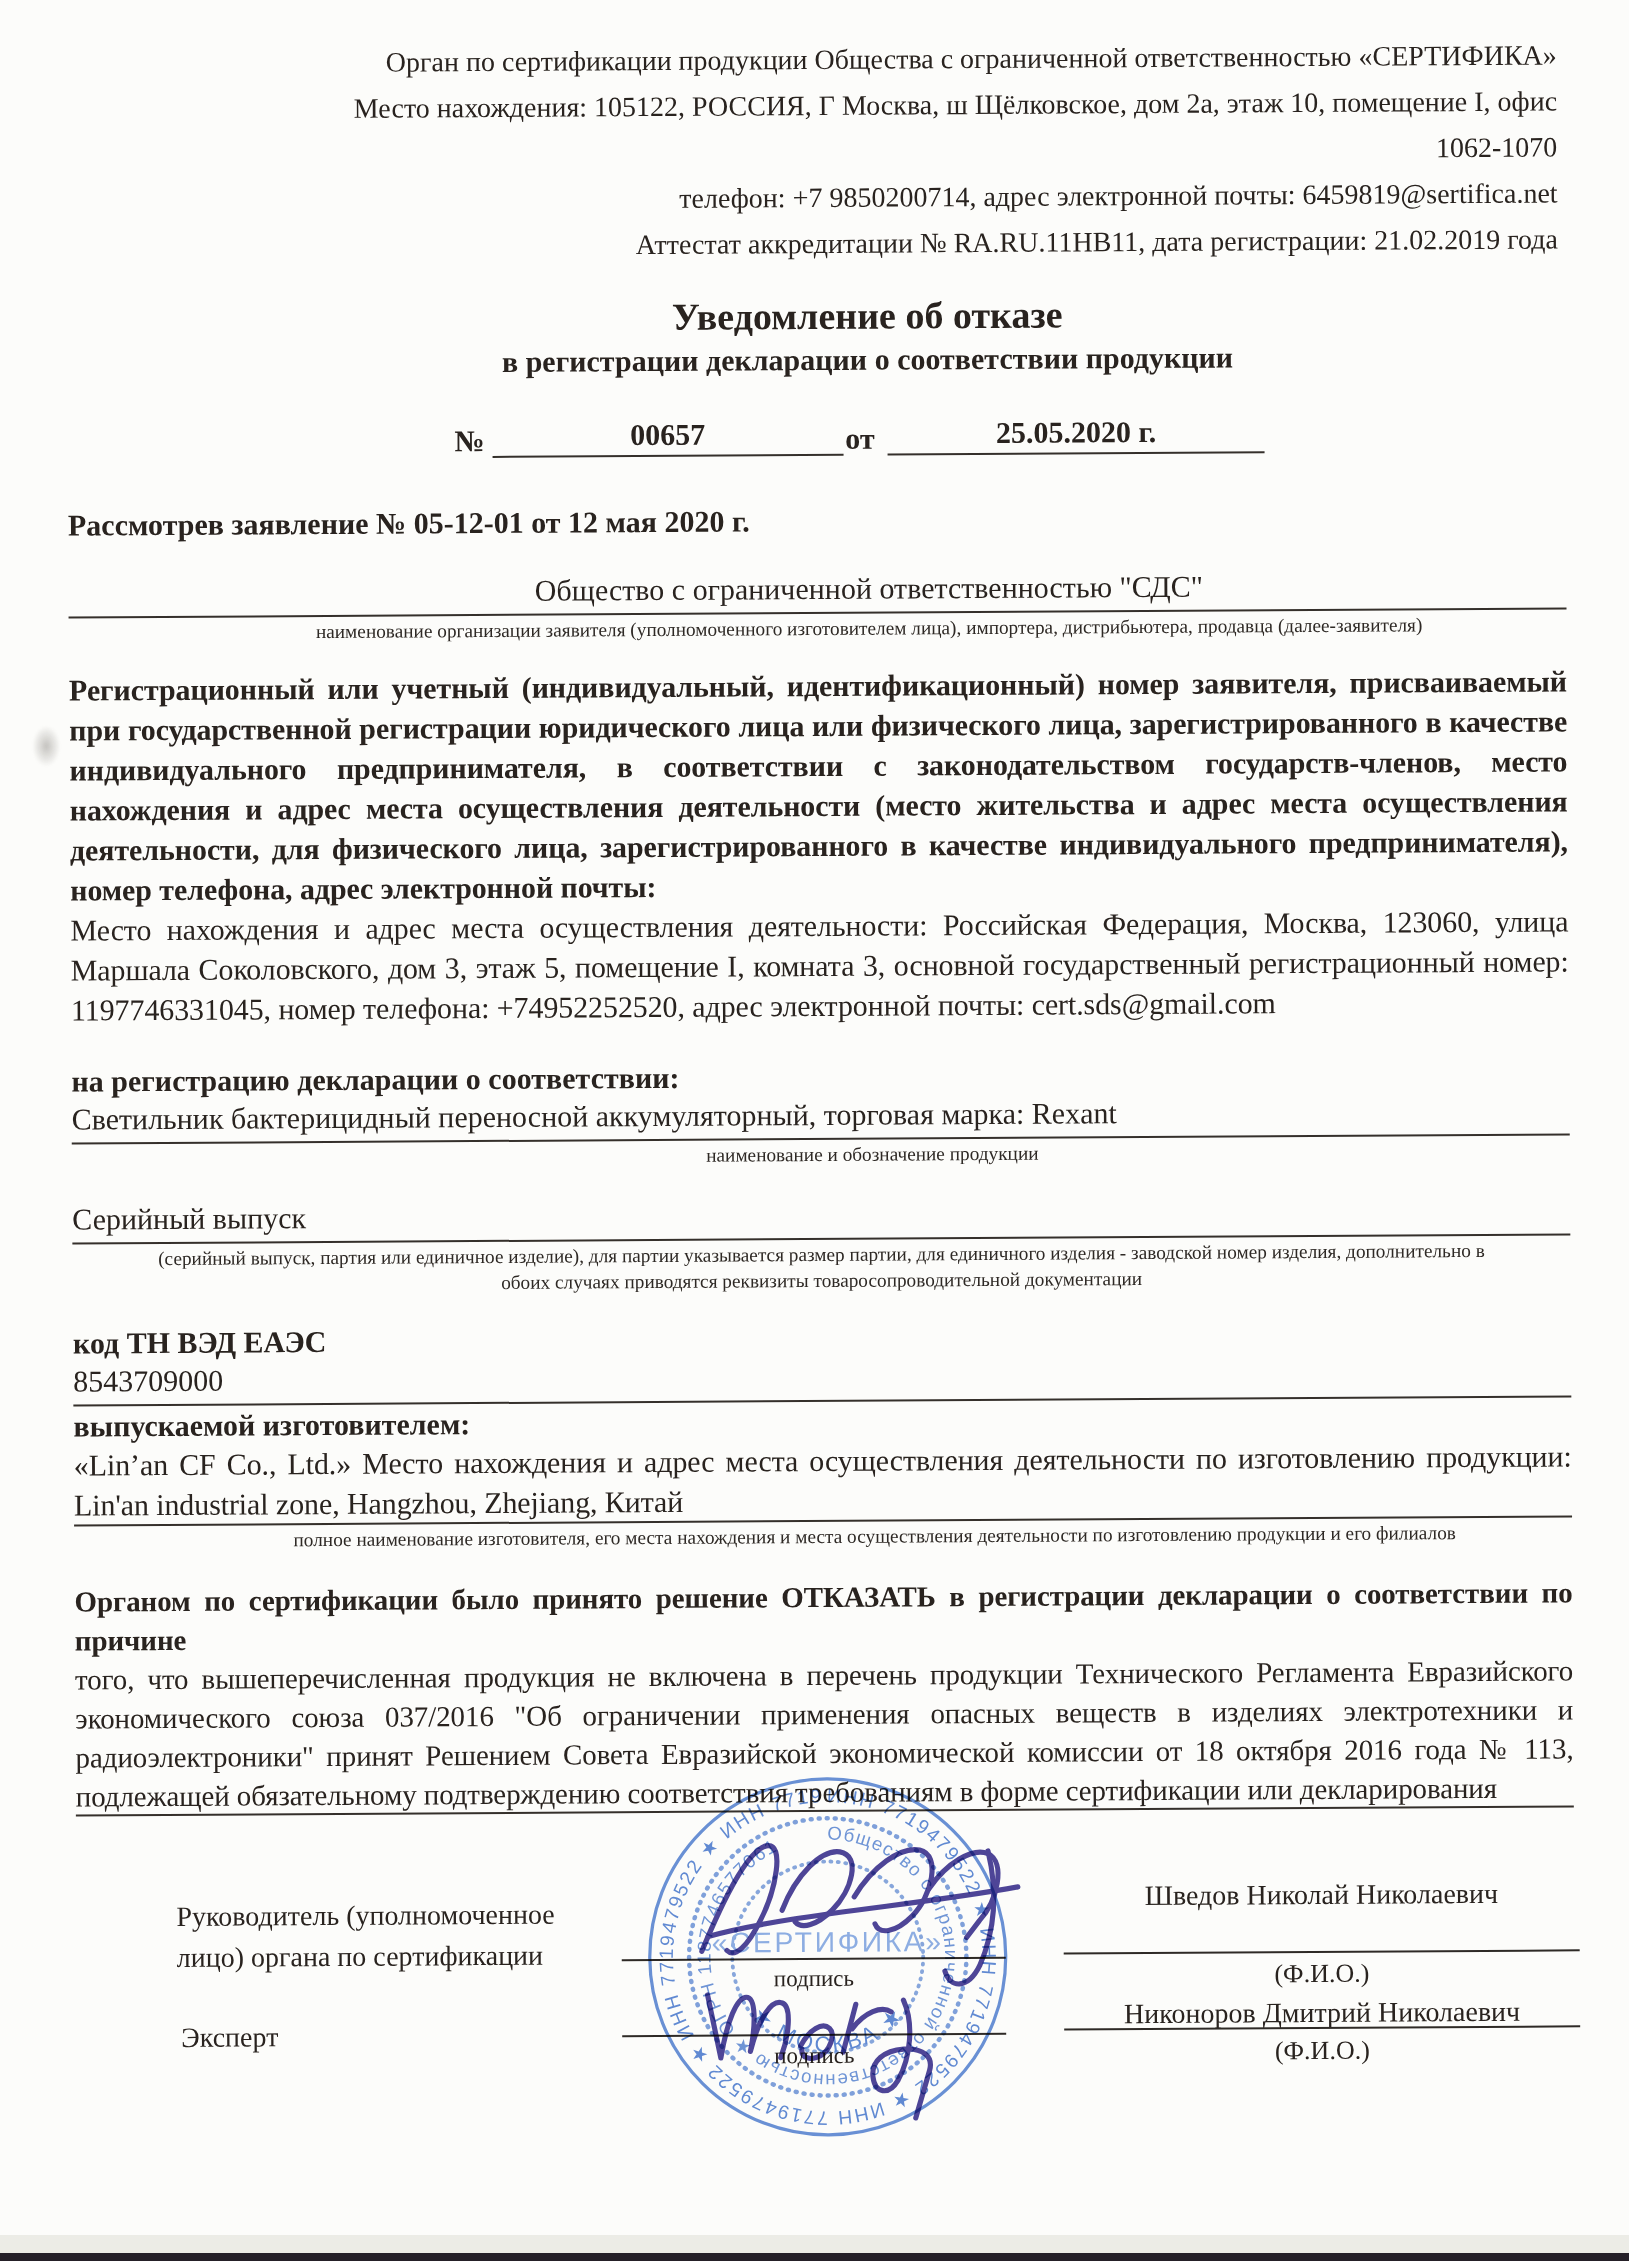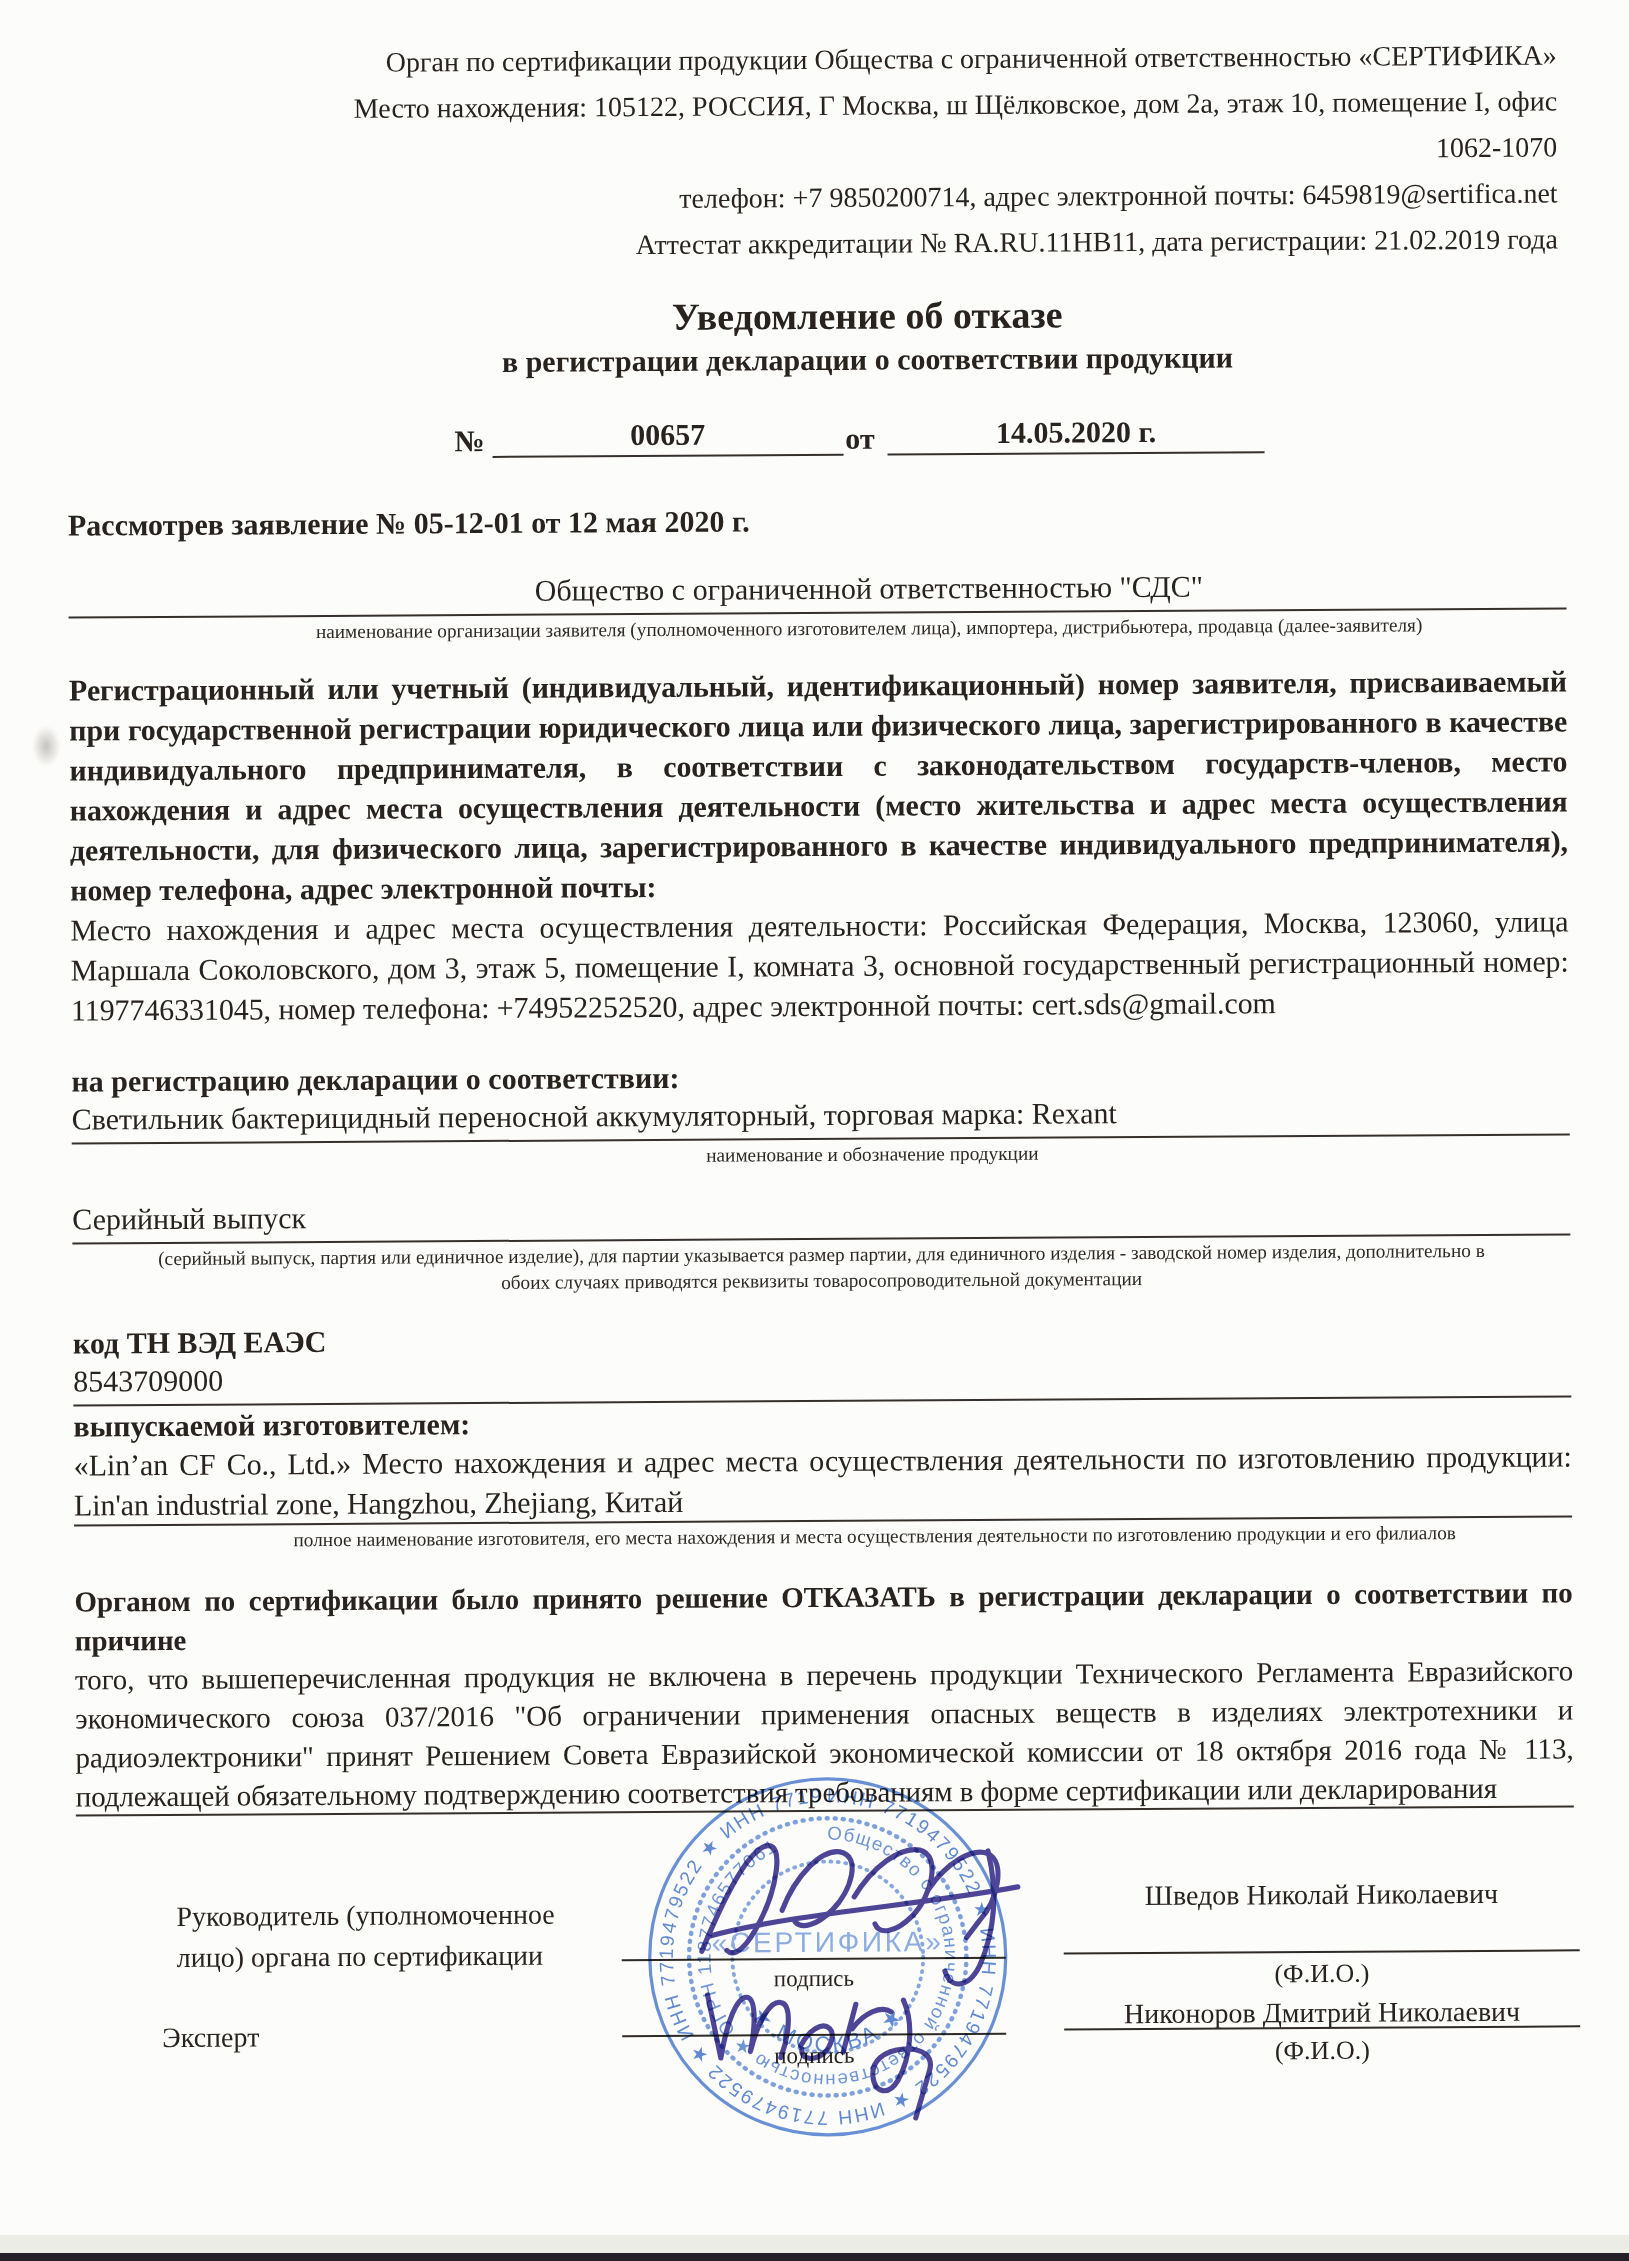--- a/index.html
+++ b/index.html
@@ -83,21 +83,21 @@
         <div>Аттестат аккредитации № RA.RU.11НВ11, дата регистрации: 21.02.2019 года</div>
       </div>
 
       <div class="doc-title center cshift">Уведомление об отказе</div>
       <div class="doc-subtitle center cshift">в регистрации декларации о соответствии продукции</div>
 
       <div class="numrow">
         <span>№</span>
         <span class="ufield u1"><span>00657</span></span>
         <span class="otlbl">от</span>
-        <span class="ufield u2"><span>14.05.2020 г.</span></span>
+        <span class="ufield u2"><span>25.05.2020 г.</span></span>
       </div>
 
       <div class="reviewed">Рассмотрев заявление № 05-12-01 от 12 мая 2020 г.</div>
 
       <div class="applicant-name fline center cshift">Общество с ограниченной ответственностью "СДС"</div>
       <div class="caption cshift">наименование организации заявителя (уполномоченного изготовителем лица), импортера, дистрибьютера, продавца (далее-заявителя)</div>
 
       <p class="para just b mt38">Регистрационный или учетный (индивидуальный, идентификационный) номер заявителя, присваиваемый при государственной регистрации юридического лица или физического лица, зарегистрированного в качестве индивидуального предпринимателя, в соответствии с законодательством государств-членов, место нахождения и адрес места осуществления деятельности (место жительства и адрес места осуществления деятельности, для физического лица, зарегистрированного в качестве индивидуального предпринимателя), номер телефона, адрес электронной почты:</p>
       <p class="para-reg just">Место нахождения и адрес места осуществления деятельности: Российская Федерация, Москва, 123060, улица Маршала Соколовского, дом 3, этаж 5, помещение I, комната 3, основной государственный регистрационный номер: 1197746331045, номер телефона: +74952252520, адрес электронной почты: cert.sds@gmail.com</p>
 
@@ -122,21 +122,21 @@
     </div>
 
     <div class="sigblock">
       <div class="sb" style="left:100px; top:35px; width:387px; line-height:41px;">Руководитель (уполномоченное лицо) органа по сертификации</div>
       <div class="sb sb-name" style="left:987px; top:24.5px; width:516px;">Шведов Николай Николаевич</div>
       <div class="sline" style="left:545px; top:101px; width:384px;"></div>
       <div class="sb sig-caption" style="left:545px; top:108px; width:384px;">подпись</div>
       <div class="sline" style="left:987px; top:97px; width:516px;"></div>
       <div class="sb fio-caption" style="left:987px; top:104px; width:516px;">(Ф.И.О.)</div>
 
-      <div class="sb" style="left:85px; top:161px;">Эксперт</div>
+      <div class="sb" style="left:104px; top:161px;">Эксперт</div>
       <div class="sb sb-name" style="left:987px; top:143px; width:516px;">Никоноров Дмитрий Николаевич</div>
       <div class="sline" style="left:987px; top:173px; width:516px;"></div>
       <div class="sb fio-caption" style="left:987px; top:181px; width:516px;">(Ф.И.О.)</div>
       <div class="sline" style="left:545px; top:177px; width:384px;"></div>
       <div class="sb sig-caption" style="left:545px; top:185px; width:384px;">подпись</div>
     </div>
 
     <svg class="stamp" viewBox="0 0 580 580" xmlns="http://www.w3.org/2000/svg">
       <defs>
         <path id="ring-outer-path" d="M290,50 a240,240 0 1 1 -0.1,0"></path>

